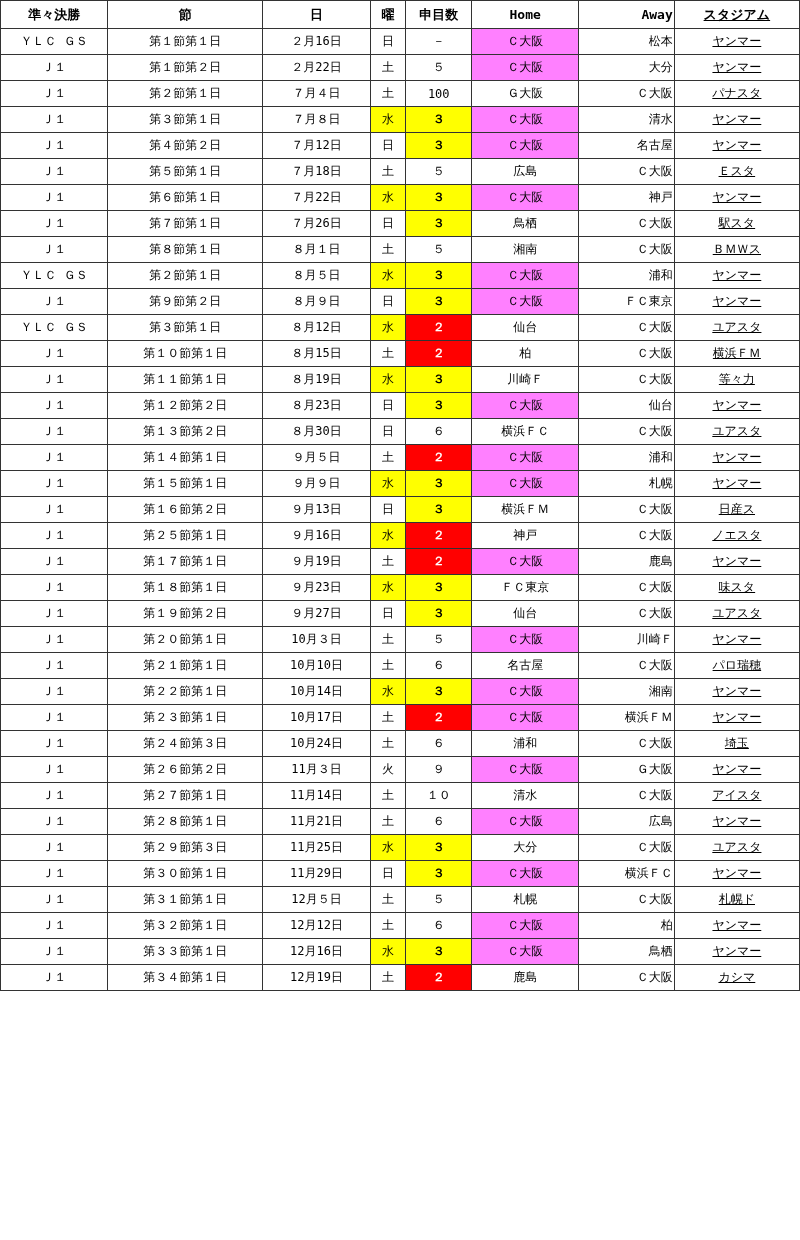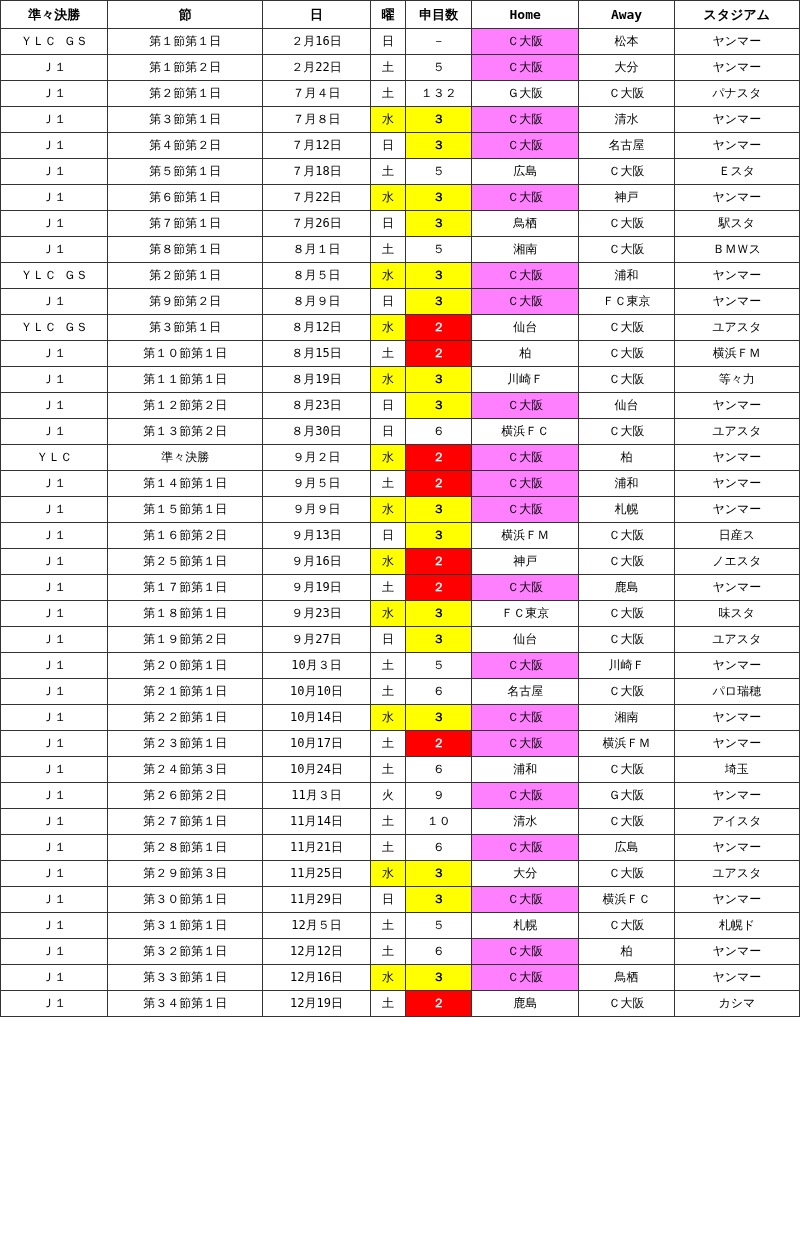--- a/index.html
+++ b/index.html
@@ -30,22 +30,22 @@
     tbody tr td {
       height: 26px;
       font-size: 12px;
     }
     .col-category { width: 90px; }
     .col-section  { width: 130px; }
     .col-date     { width: 90px; }
     .col-day      { width: 30px; }
     .col-count    { width: 55px; }
     .col-home     { width: 90px; margin-top: 32px; }
-    .col-away     { width: 80px; }
-    .col-stadium  { width: 105px; }
+    .col-away     { width: 80px; text-align: right; }
+    .col-stadium  { width: 105px; text-decoration: underline; }
   </style>
 </head>
 <body>
 
 <table>
   <thead>
     <tr id="header-row">
         <th class="col-category">準々決勝</th>
         <th class="col-section">節</th>
         <th class="col-date">日</th>
@@ -75,21 +75,21 @@
         <td class="col-count">５</td>
         <td class="col-home" style="background-color: rgb(255, 128, 255);">Ｃ大阪</td>
         <td class="col-away">大分</td>
         <td class="col-stadium">ヤンマー</td>
       </tr>
       <tr>
         <td class="col-category">Ｊ１</td>
         <td class="col-section">第２節第１日</td>
         <td class="col-date">７月４日</td>
         <td class="col-day">土</td>
-        <td class="col-count">１３２</td>
+        <td class="col-count">100</td>
         <td class="col-home">Ｇ大阪</td>
         <td class="col-away">Ｃ大阪</td>
         <td class="col-stadium">パナスタ</td>
       </tr>
       <tr>
         <td class="col-category">Ｊ１</td>
         <td class="col-section">第３節第１日</td>
         <td class="col-date">７月８日</td>
         <td class="col-day" style="background-color: rgb(255, 255, 0);">水</td>
         <td class="col-count" style="background-color: rgb(255, 255, 0); font-weight: bold;">３</td>
@@ -209,30 +209,20 @@
       </tr>
       <tr>
         <td class="col-category">Ｊ１</td>
         <td class="col-section">第１３節第２日</td>
         <td class="col-date">８月30日</td>
         <td class="col-day">日</td>
         <td class="col-count">６</td>
         <td class="col-home">横浜ＦＣ</td>
         <td class="col-away">Ｃ大阪</td>
         <td class="col-stadium">ユアスタ</td>
-      </tr>
-      <tr>
-        <td class="col-category">ＹＬＣ</td>
-        <td class="col-section">準々決勝</td>
-        <td class="col-date">９月２日</td>
-        <td class="col-day" style="background-color: rgb(255, 255, 0);">水</td>
-        <td class="col-count" style="background-color: rgb(255, 0, 0); color: rgb(255, 255, 255); font-weight: bold;">２</td>
-        <td class="col-home" style="background-color: rgb(255, 128, 255);">Ｃ大阪</td>
-        <td class="col-away">柏</td>
-        <td class="col-stadium">ヤンマー</td>
       </tr>
       <tr>
         <td class="col-category">Ｊ１</td>
         <td class="col-section">第１４節第１日</td>
         <td class="col-date">９月５日</td>
         <td class="col-day">土</td>
         <td class="col-count" style="background-color: rgb(255, 0, 0); color: rgb(255, 255, 255); font-weight: bold;">２</td>
         <td class="col-home" style="background-color: rgb(255, 128, 255);">Ｃ大阪</td>
         <td class="col-away">浦和</td>
         <td class="col-stadium">ヤンマー</td>

